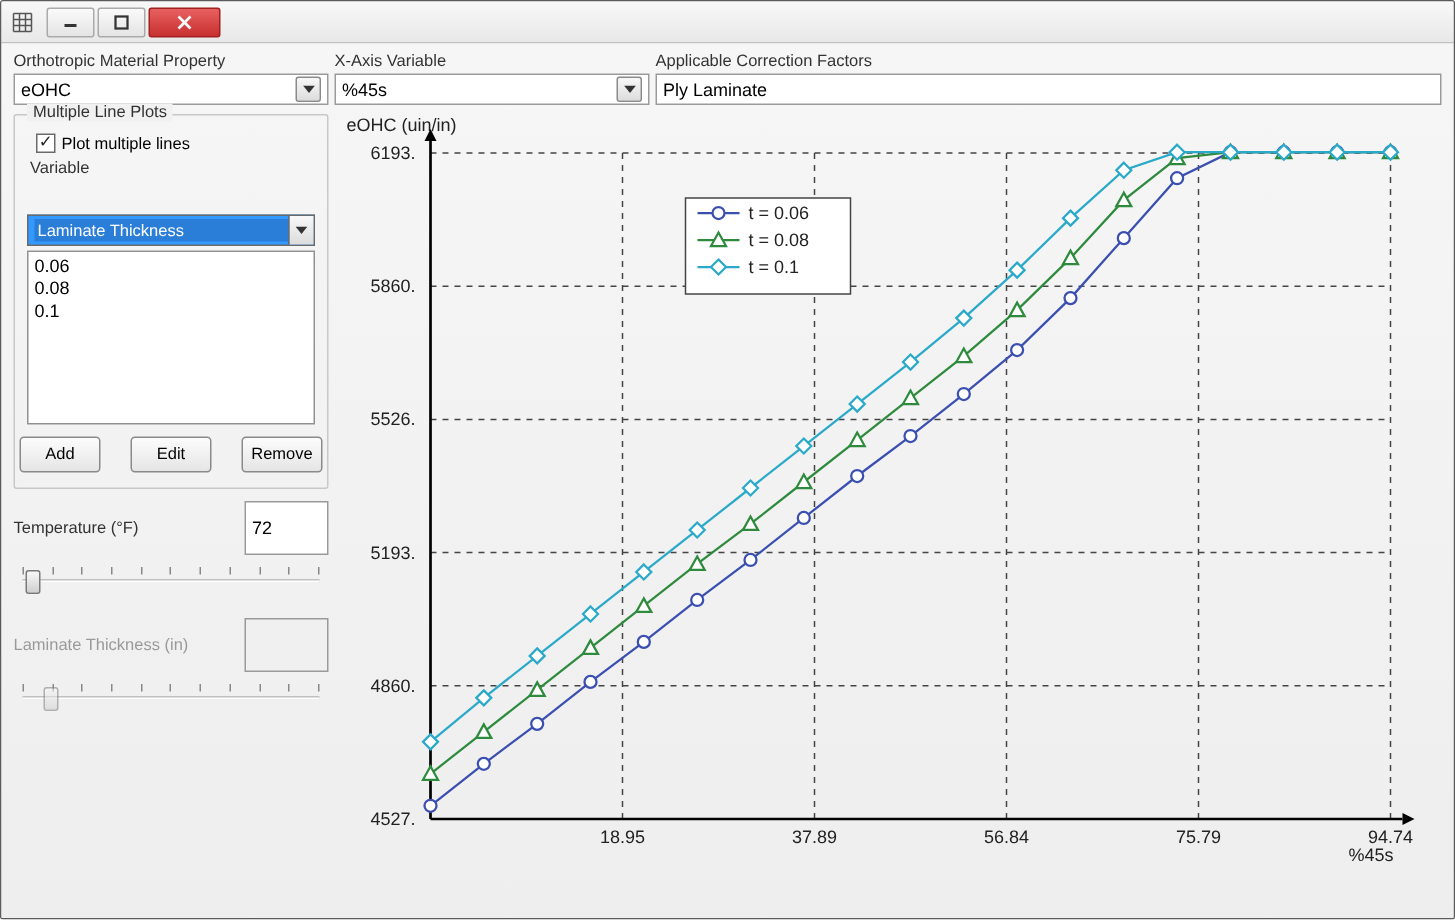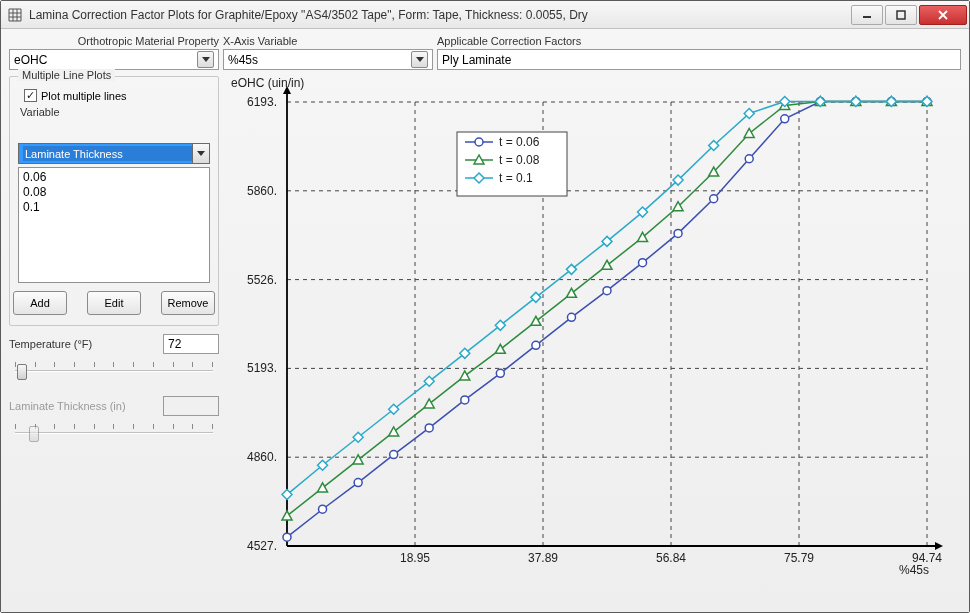--- a/index.html
+++ b/index.html
@@ -36,21 +36,21 @@
 .win-btn svg { overflow:visible; }
 .content {
   flex: 1;
   background: linear-gradient(#f6f6f6,#eeeeee);
   padding: 6px 8px 8px 8px;
   display: flex;
   flex-direction: column;
 }
 .top-label-row { display:flex; gap:4px; margin-bottom:2px; }
 .top-label-row .lbl { color:#333; }
-.col1 { width:210px;text-align:right; }
+.col1 { width:210px; }
 .col2 { width:210px; }
 .col3 { flex:1; }
 .top-control-row { display:flex; gap:4px; margin-bottom:6px; }
 .combo, .textbox-ro {
   height: 21px;
   background: #fff;
   border: 1px solid #9a9a9a;
   font-size: 12px;
   padding: 1px 4px;
   display:flex; align-items:center; position:relative;
@@ -81,21 +81,21 @@
   margin-top:3px;
   height:116px; background:#fff; border:1px solid #919191; padding:2px 4px; font-size:12px; line-height:15px;
 }
 .btn-row { display:flex; gap:20px; margin-top:8px; justify-content:center; }
 .btn {
   min-width:54px; height:24px; border:1px solid #8a8a8a; border-radius:3px; background:linear-gradient(#fcfcfc,#e5e5e5); display:flex; align-items:center; justify-content:center; padding:0 10px; font-size:11px;
 }
 .slider-row { display:flex; align-items:center; gap:6px; margin-top:2px;}
 .slider-row .lbl { flex:1; color:#333; }
 .slider-row .lbl.disabled { color:#9a9a9a; }
-.numbox { width:56px; height:20px; border:1px solid #9a9a9a; background:#fff; padding:1px 4px; font-size:12px; display:flex; align-items:center; }
+.numbox { width:56px; height:20px; border:1px solid #9a9a9a; background:#fff; padding:17px 4px; font-size:12px; display:flex; align-items:center; }
 .numbox.disabled { background:#f0f0f0; color:#9a9a9a; }
 .slider-track { margin-top:4px; height:24px; position:relative; padding:0 6px; }
 .slider-track .rail { position:absolute; left:6px; right:6px; top:12px; height:2px; background:#c0c0c0; border-bottom:1px solid #fff; }
 .slider-track .ticks { position:absolute; left:6px; right:6px; top:4px; height:6px; display:flex; justify-content:space-between; }
 .slider-track .ticks span { width:1px; height:5px; background:#888; display:block; }
 .slider-track .thumb { position:absolute; top:6px; width:10px; height:16px; background:linear-gradient(#f8f8f8,#d0d0d0); border:1px solid #7a7a7a; border-radius:2px; }
 .chart-panel { flex:1; position:relative; background:transparent; }
 .chart-ylabel { position:absolute; left:4px; top:0; font-size:12px; color:#222; }
 svg.chart { position:absolute; left:0; top:0; }
 .chart text { font-family: "Segoe UI", Tahoma, sans-serif; font-size:12px; fill:#222; }
@@ -117,21 +117,20 @@
             <line x1="1" y1="5" x2="13" y2="5"></line>
             <line x1="1" y1="9" x2="13" y2="9"></line>
             <line x1="1" y1="13" x2="13" y2="13"></line>
             <line x1="1" y1="1" x2="1" y2="13"></line>
             <line x1="5" y1="1" x2="5" y2="13"></line>
             <line x1="9" y1="1" x2="9" y2="13"></line>
             <line x1="13" y1="1" x2="13" y2="13"></line>
           </g>
         </svg>
     </span>
-    <span class="title">Lamina Correction Factor Plots for Graphite/Epoxy "AS4/3502 Tape", Form: Tape, Thickness: 0.0055, Dry</span>
     <div class="win-btns">
       <div class="win-btn">
           <svg width="10" height="10">
             <line x1="1" y1="7" x2="9" y2="7" stroke="#333" stroke-width="2"></line>
           </svg>
         </div>
       <div class="win-btn">
           <svg width="10" height="10">
             <rect x="1" y="1" width="8" height="8" fill="none" stroke="#333" stroke-width="1.5"></rect>
           </svg>

